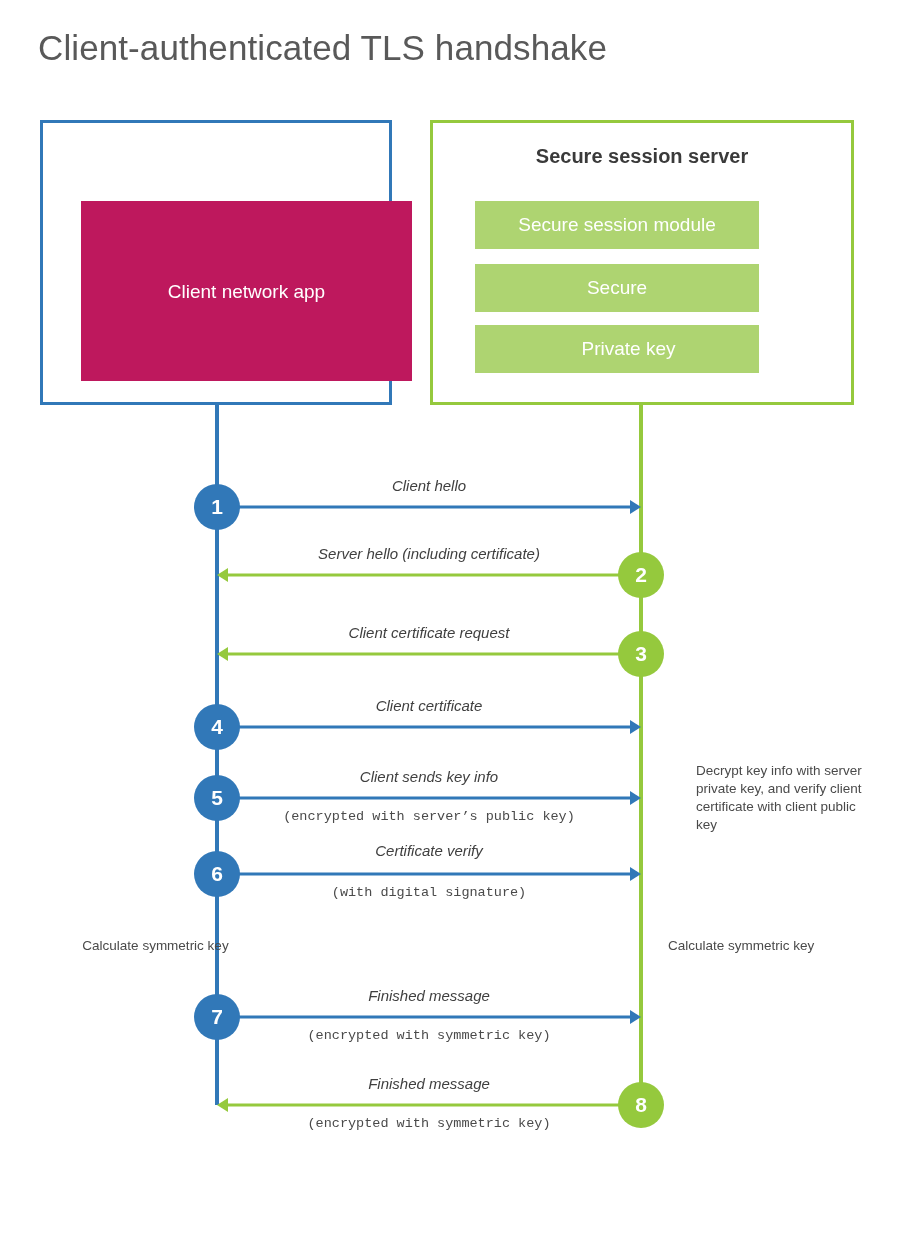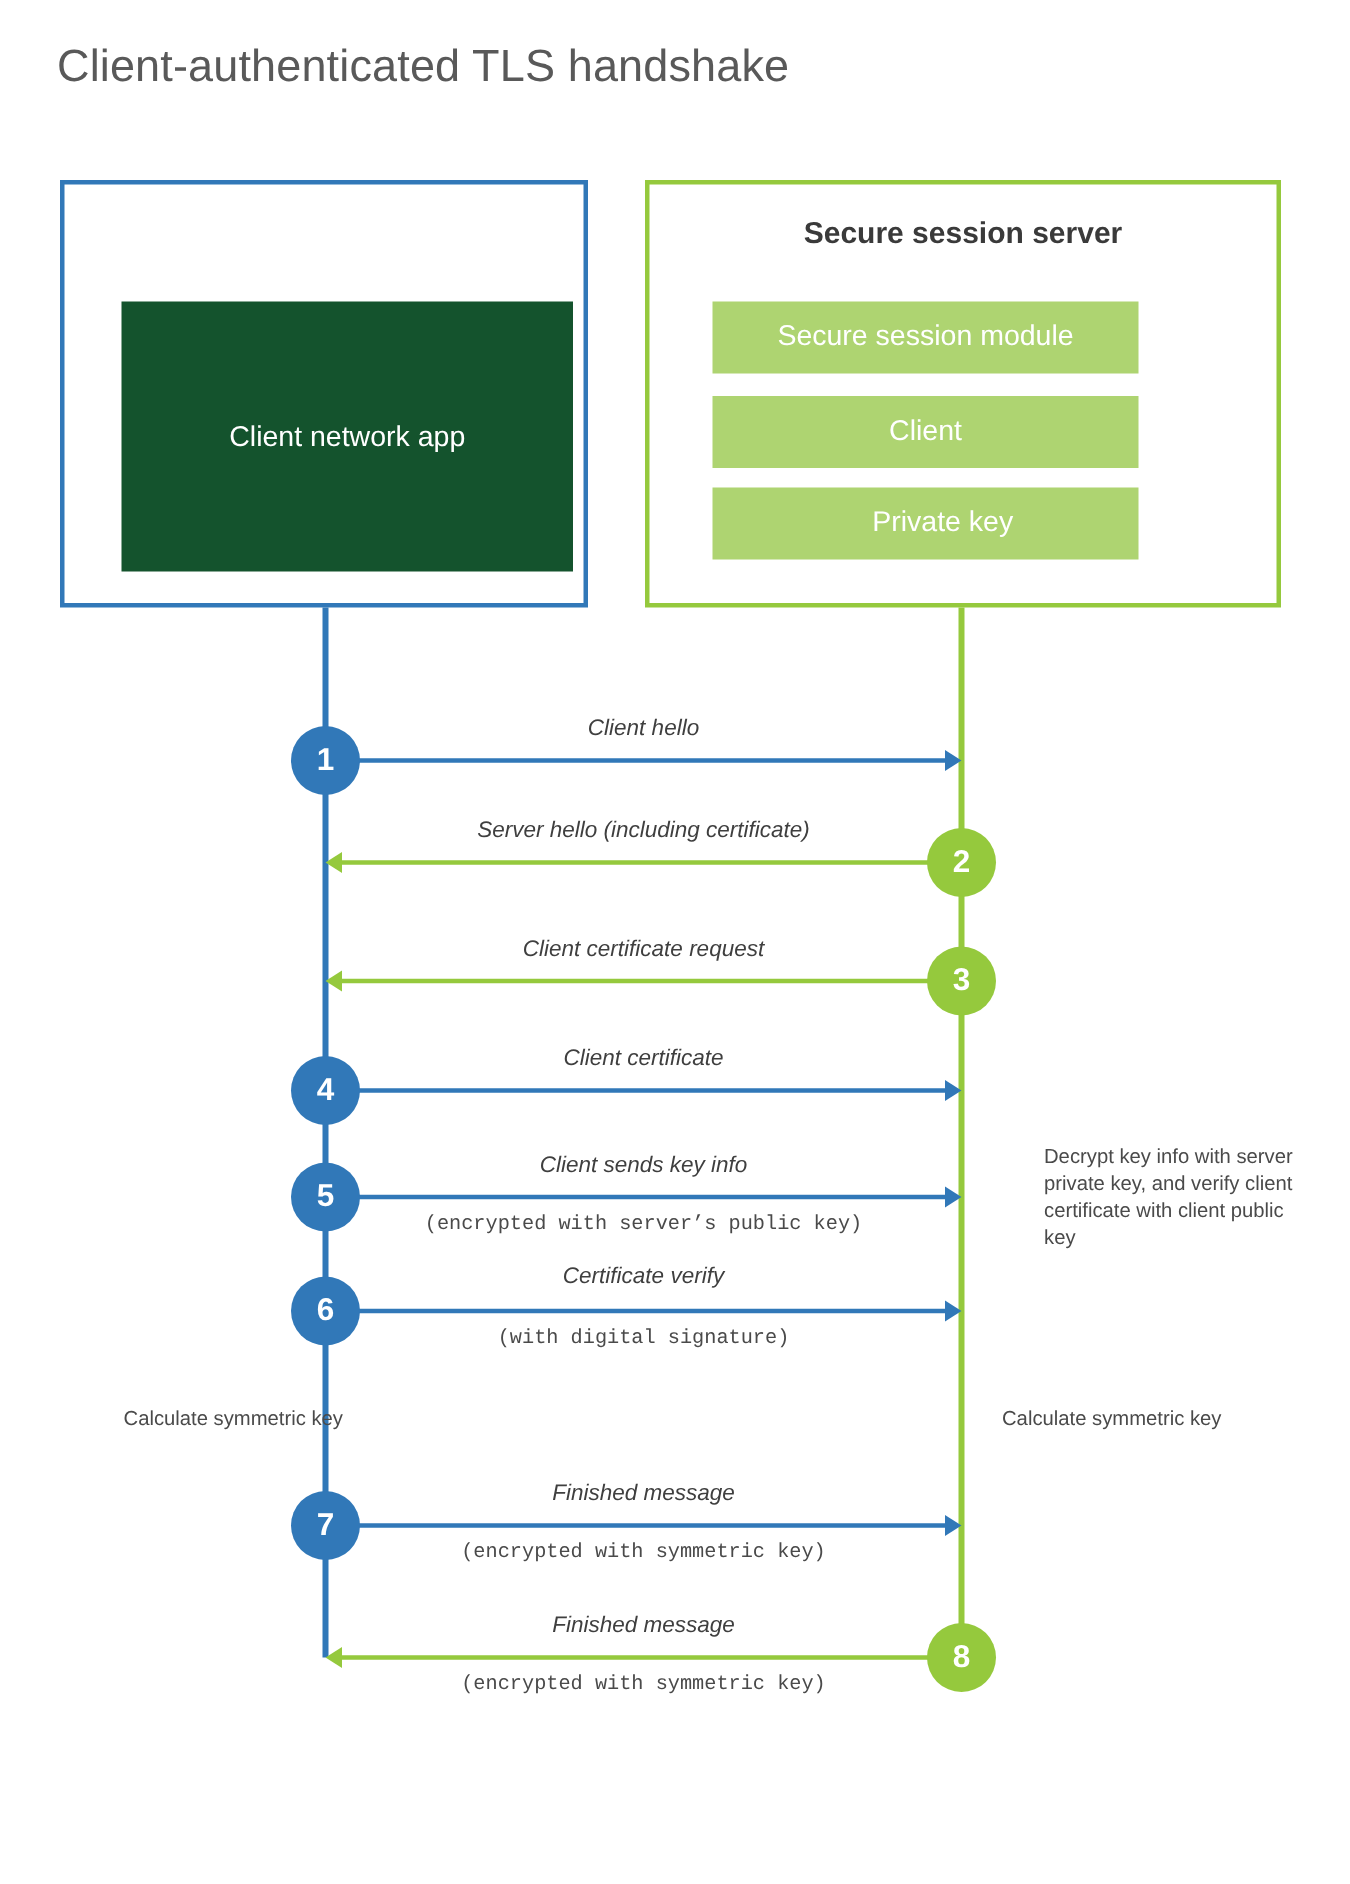--- a/index.html
+++ b/index.html
@@ -16,21 +16,21 @@
   }
   .page {
     position: absolute;
     inset: 0;
   }
   
   #diagram-title {
     position: absolute;
     left: 38px;
     top: 28px;
-    font-size: 30px;
+    font-size: 35px;
     font-weight: 400;
     color: #595959;
     letter-spacing: 0.1px;
     white-space: nowrap;
   }
   
   .actor-box {
     position: absolute;
     background: #ffffff;
     box-sizing: border-box;
@@ -57,23 +57,23 @@
     text-align: center;
     font-size: 20px;
     font-weight: bold;
     color: #3a3a3a;
   }
   
   #client-network-app {
     position: absolute;
     left: 38px;
     top: 78px;
-    width: 301px;
+    width: 331px;
     height: 180px;
-    background: #14532d;
+    background: #be185d;
     color: #ffffff;
     font-size: 19px;
     line-height: 25px;
     display: flex;
     align-items: center;
     justify-content: center;
     text-align: center;
     box-sizing: border-box;
     padding: 0 10px;
   }
@@ -168,21 +168,21 @@
 
   <div id="diagram-title">Client-authenticated TLS handshake</div>
 
   <div class="actor-box" id="client-device-box">
     <div id="client-network-app">Client network app</div>
   </div>
 
   <div class="actor-box" id="secure-server-box">
     <div class="actor-title">Secure session server</div>
     <div class="server-bar" id="server-bar-0">Secure session module</div>
-    <div class="server-bar" id="server-bar-1">Client</div>
+    <div class="server-bar" id="server-bar-1">Secure</div>
     <div class="server-bar" id="server-bar-2">Private key</div>
   </div>
 
   <div class="lifeline" id="client-lifeline"></div>
   <div class="lifeline" id="server-lifeline"></div>
 
   <svg id="arrow-layer" viewBox="0 0 900 1256">
       <line x1="217" y1="507" x2="632" y2="507" stroke="#3178b8" stroke-width="3"></line>
       <polygon points="641,507 630,500 630,514" fill="#3178b8"></polygon>
       <line x1="641" y1="575" x2="226" y2="575" stroke="#95c93d" stroke-width="3"></line>

